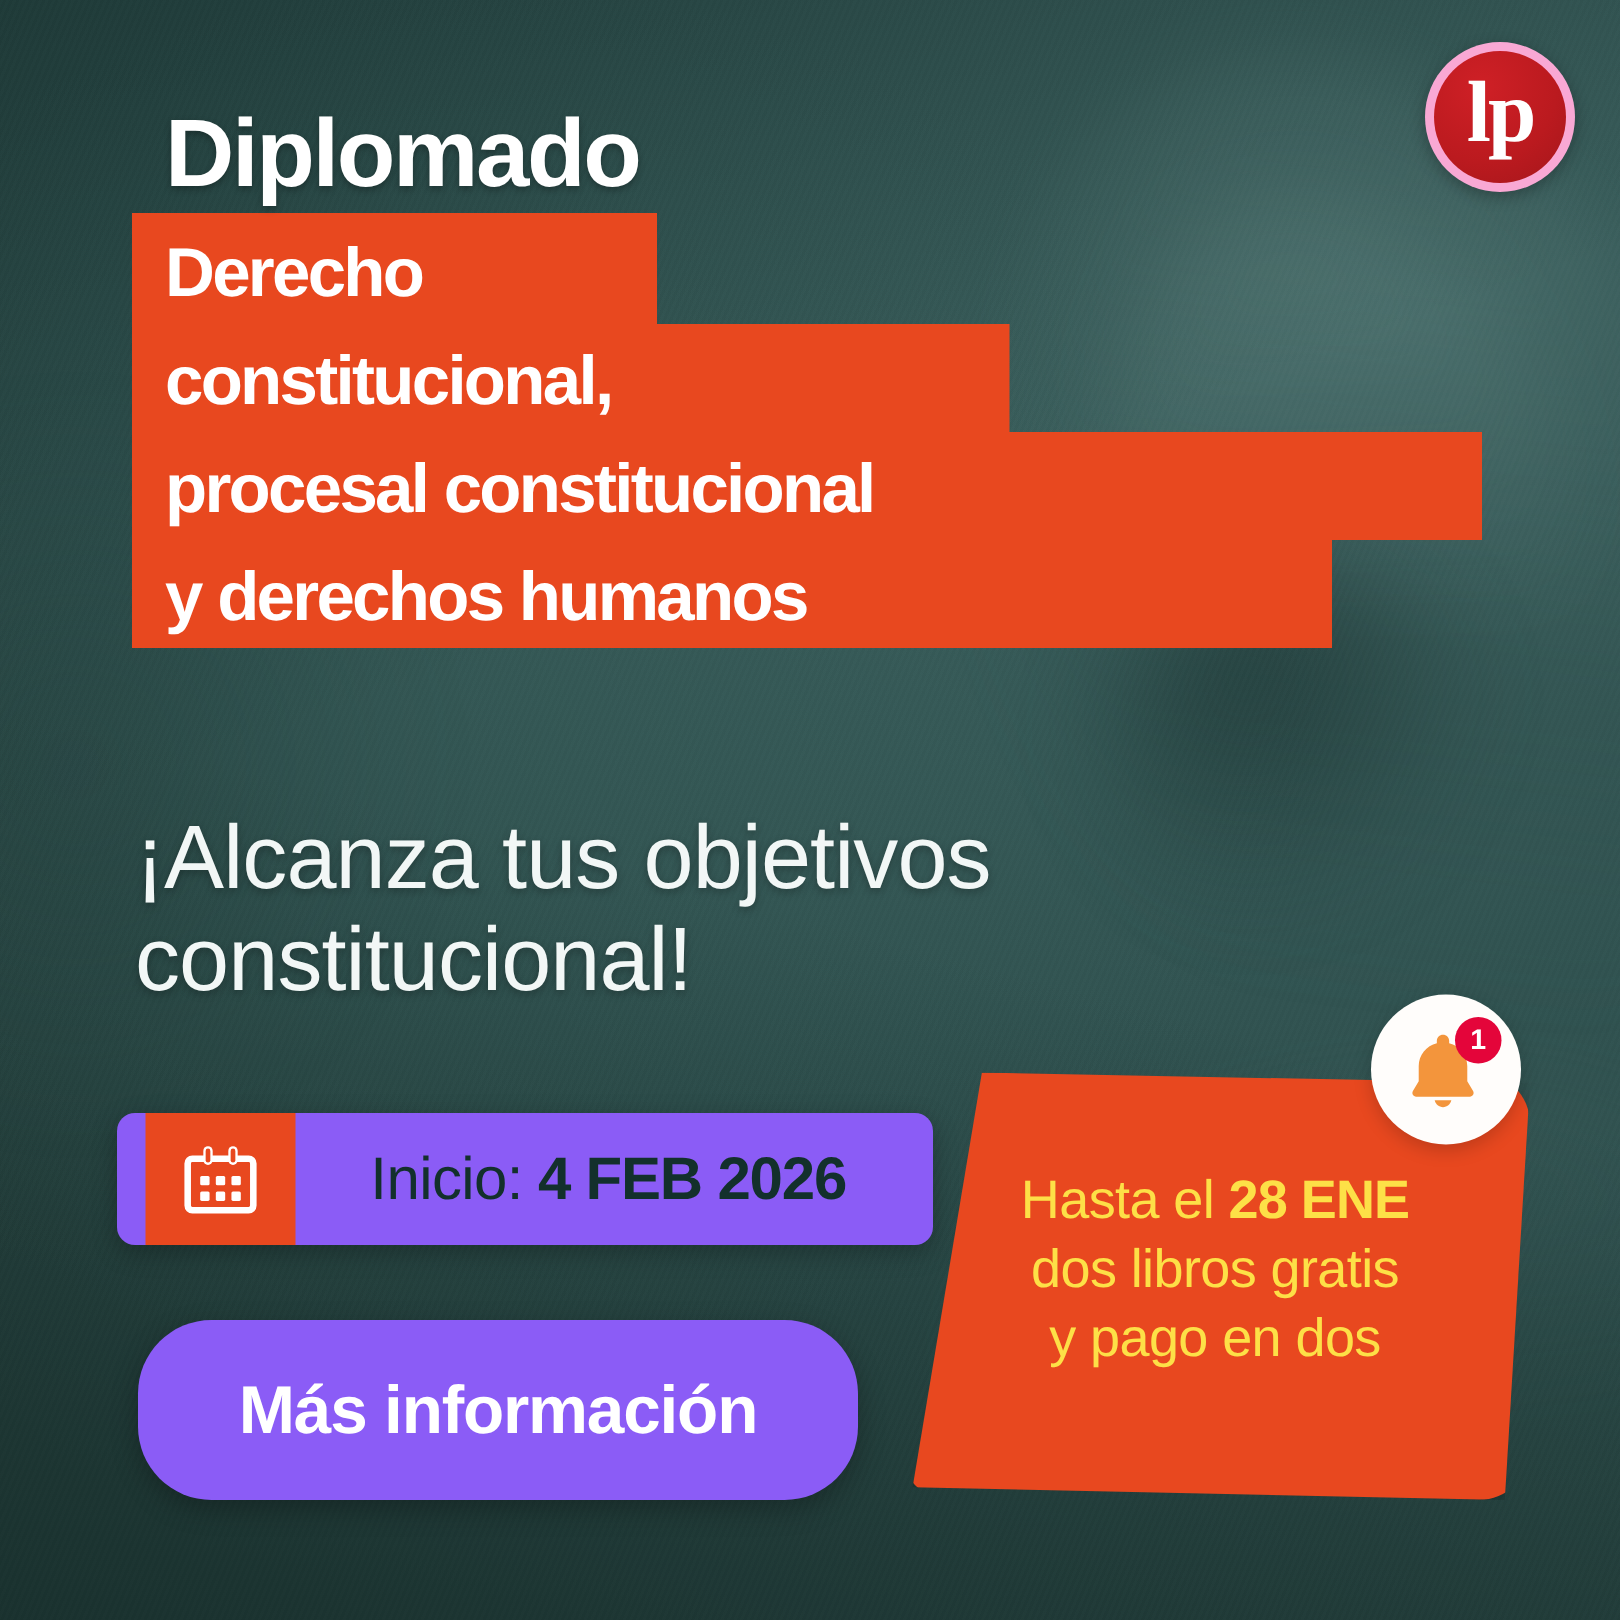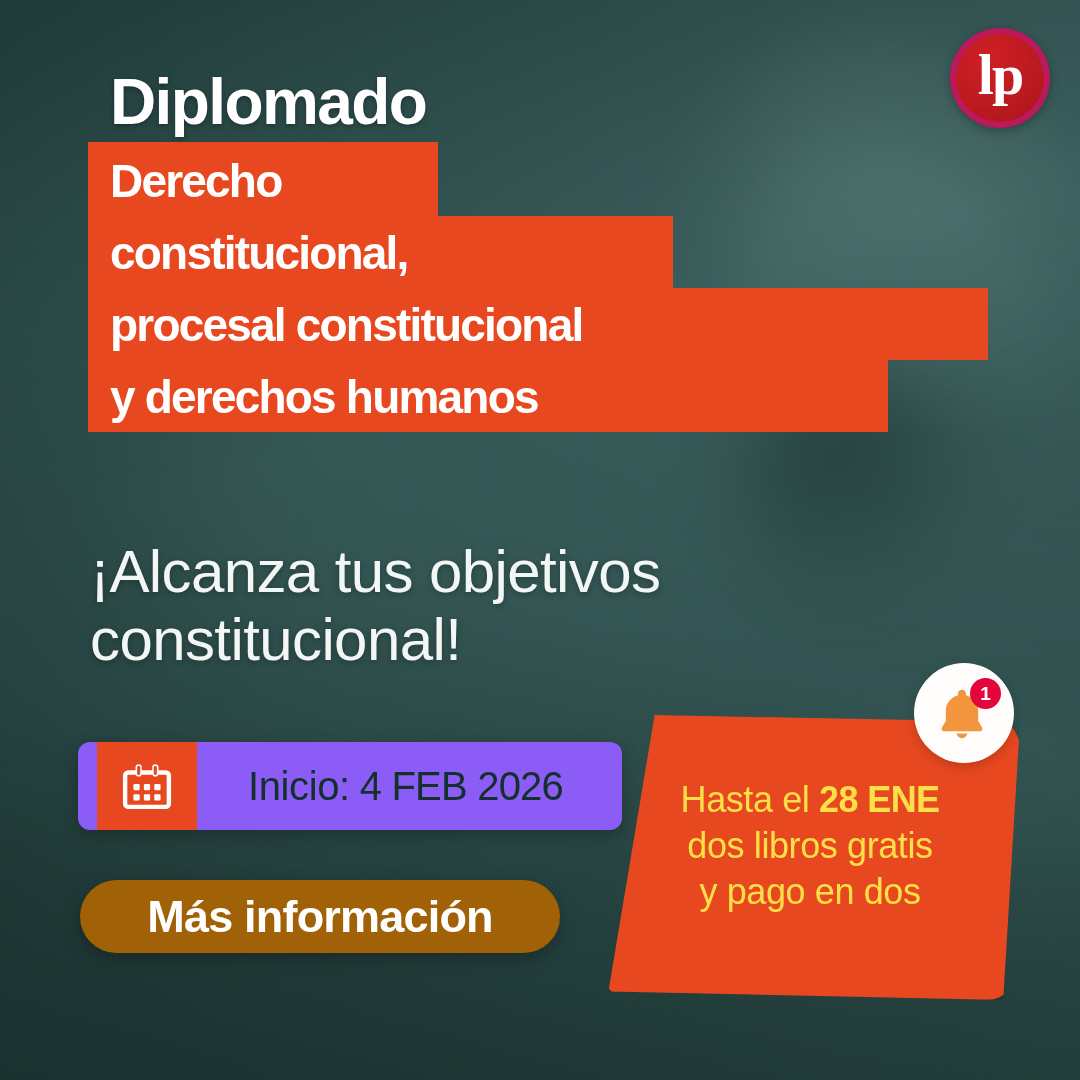--- a/index.html
+++ b/index.html
@@ -76,21 +76,21 @@
       repeating-linear-gradient(113deg, rgba(255,255,255,0.012) 0 2px, rgba(0,0,0,0.012) 2px 4px);
     opacity: .8;
   }
 
   
   .logo {
     position: absolute;
     top: 28px; right: 30px;
     width: 100px; height: 100px;
     border-radius: 50%;
-    background: #be185d;
+    background: #f9a8d4;
     display: flex; align-items: center; justify-content: center;
     box-shadow: 0 3px 10px rgba(0,0,0,.28);
   }
   .logo-disc {
     width: 88px; height: 88px;
     border-radius: 50%;
     background: radial-gradient(circle at 36% 28%, #cf2026 0%, #bb1a1f 58%, #a4161b 100%);
     display: flex; align-items: center; justify-content: center;
   }
   .logo-text {
@@ -177,31 +177,31 @@
   .cal-svg { width: 50px; height: 50px; display: block; }
   .date-text {
     flex: 1;
     display: flex; align-items: center; justify-content: center;
     color: #13302c;
     font-size: 40px;
     font-weight: 400;
     letter-spacing: -0.4px;
     padding-right: 8px;
   }
-  .date-text .bold { font-weight: 400; margin-left: 10px; letter-spacing: -0.8px; }
+  .date-text .bold { font-weight: 700; margin-left: 10px; letter-spacing: -0.8px; }
 
   
   .cta {
     position: absolute;
-    left: 80px;
+    left: 92px;
     top: 880px;
     width: 480px;
-    height: 73px;
+    height: 120px;
     border-radius: 49px;
-    background: #a16207;
+    background: #8b5cf6;
     border: none;
     color: #ffffff;
     font-family: "Liberation Sans", sans-serif;
     font-size: 45px;
     font-weight: 800;
     letter-spacing: -0.8px;
     cursor: pointer;
     box-shadow: 0 6px 18px rgba(0,0,0,.25);
     display: flex; align-items: center; justify-content: center;
     padding: 0;

